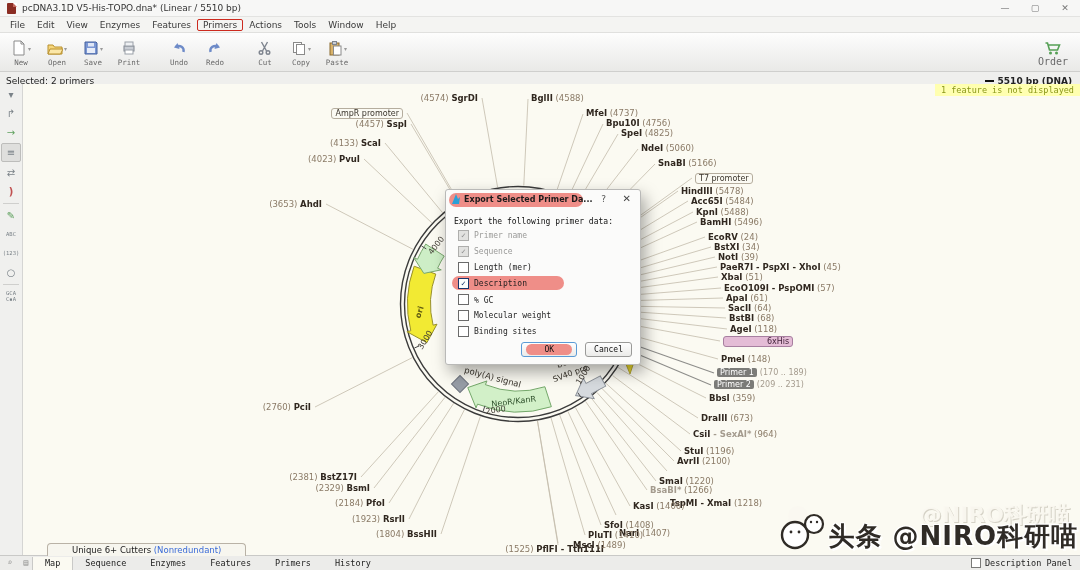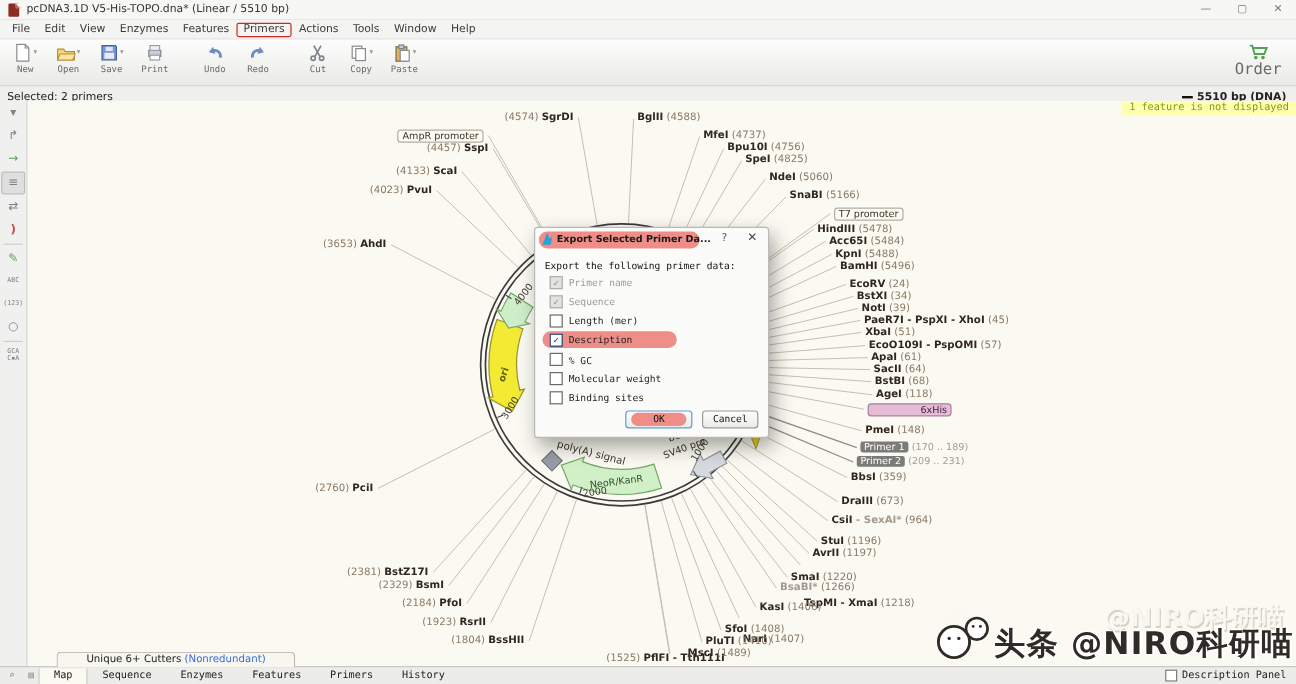--- a/index.html
+++ b/index.html
@@ -9,28 +9,28 @@
   .titlebar{height:16px;background:#f7f7f6;display:flex;align-items:center;font-size:9px;color:#333;border-bottom:1px solid #e3e3e1;}
   .appicon{width:9px;height:11px;background:#8a2c22;margin:0 6px 0 7px;border-radius:1px;position:relative;}
   .appicon:after{content:"";position:absolute;right:-1px;top:0;border:2px solid #fff;border-left-color:#c4685c;border-bottom-color:#c4685c;}
   .wincontrols{margin-left:auto;display:flex;}
   .wc{width:30px;text-align:center;color:#777;font-size:9px;line-height:16px;}
   
   .menubar{height:15px;background:#f4f4f2;display:flex;align-items:center;font-size:9px;color:#3a3a3a;padding-left:4px;border-bottom:1px solid #e0e0de;}
   .menu-item{padding:1px 6px;}
   .menu-item.boxed{border:1px solid #cc2a1f;border-radius:2px;padding:0 5px;}
   
-  .toolbar{height:36px;background:linear-gradient(#fdfdfd,#e9e9e7);border-bottom:1px solid #cfcfcd;display:flex;align-items:flex-start;padding:2px 4px 0 4px;}
+  .toolbar{height:36px;background:linear-gradient(#fdfdfd,#e9e9e7);border-bottom:1px solid #cfcfcd;display:flex;align-items:center;padding:2px 4px 0 4px;}
   .tbtn{display:flex;flex-direction:column;align-items:center;width:34px;margin-right:2px;}
   .tbtn .ic{height:17px;display:flex;align-items:center;}
   .tbtn .lb{font-size:7.5px;color:#6a6a6a;margin-top:1px;font-family:"DejaVu Sans Mono",monospace;}
   .tbtn .dd{font-size:6px;color:#9a9a9a;margin-left:1px;}
   .tgroup{display:flex;margin-right:14px;}
   .orderbtn{margin-left:auto;display:flex;flex-direction:column;align-items:center;margin-right:8px;}
-  .orderbtn .lb{font-size:13px;color:#6a6a6a;font-family:"DejaVu Sans Mono",monospace;}
+  .orderbtn .lb{font-size:10px;color:#6a6a6a;font-family:"DejaVu Sans Mono",monospace;}
   
   .statusrow{height:17px;background:#efefed;border-bottom:1px solid #d2d2d0;display:flex;align-items:center;font-size:9px;color:#222;}
   .statusrow .sel{margin-left:6px;}
   .statusrow .len{margin-left:auto;margin-right:8px;font-weight:bold;display:flex;align-items:center;}
   .dashicon{display:inline-block;width:9px;height:2px;background:#111;margin-right:4px;}
   
   .workspace{position:absolute;top:84px;left:0;right:0;bottom:14px;display:flex;}
   .sidebar{width:22px;background:#f0f0ee;border-right:1px solid #d5d5d3;display:flex;flex-direction:column;align-items:center;padding-top:1px;}
   .sicon{width:18px;height:17px;display:flex;align-items:center;justify-content:center;font-size:10px;color:#7a8288;margin:1px 0;border-radius:2px;}
   .sicon.sel{background:#dfdfdd;border:1px solid #bdbdbb;}
@@ -426,21 +426,21 @@
       <div class="mlabel" style="top: 199px; left: 701px;"><span class="b">EcoO109I - PspOMI</span><span class="n">  (57)</span></div>
       <div class="mlabel" style="top: 209px; left: 703px;"><span class="b">ApaI</span><span class="n">  (61)</span></div>
       <div class="mlabel" style="top: 219px; left: 705px;"><span class="b">SacII</span><span class="n">  (64)</span></div>
       <div class="mlabel" style="top: 229px; left: 706px;"><span class="b">BstBI</span><span class="n">  (68)</span></div>
       <div class="mlabel" style="top: 240px; left: 707px;"><span class="b">AgeI</span><span class="n">  (118)</span></div>
       <div class="mlabel" style="top: 270px; left: 698px;"><span class="b">PmeI</span><span class="n">  (148)</span></div>
       <div class="mlabel" style="top: 309px; left: 686px;"><span class="b">BbsI</span><span class="n">  (359)</span></div>
       <div class="mlabel" style="top: 329px; left: 678px;"><span class="b">DraIII</span><span class="n">  (673)</span></div>
       <div class="mlabel" style="top: 345px; left: 670px;"><span class="b">CsiI</span><span class="g"> - SexAI*</span><span class="n">  (964)</span></div>
       <div class="mlabel" style="top: 362px; left: 661px;"><span class="b">StuI</span><span class="n">  (1196)</span></div>
-      <div class="mlabel" style="top: 372px; left: 654px;"><span class="b">AvrII</span><span class="n">  (1197)</span></div>
+      <div class="mlabel" style="top: 372px; left: 654px;"><span class="b">AvrII</span><span class="n">  (2100)</span></div>
       <div class="mlabel" style="top: 382px; left: 647px; margin-top: 32px;"><span class="b">TspMI - XmaI</span><span class="n">  (1218)</span></div>
       <div class="mlabel" style="top: 392px; left: 636px;"><span class="b">SmaI</span><span class="n">  (1220)</span></div>
       <div class="mlabel" style="top: 401px; left: 627px;"><span class="g">BsaBI*</span><span class="n">  (1266)</span></div>
       <div class="mlabel" style="top: 417px; left: 610px;"><span class="b">KasI</span><span class="n">  (1406)</span></div>
       <div class="mlabel" style="top: 444px; left: 596px;"><span class="b">NarI</span><span class="n">  (1407)</span></div>
       <div class="mlabel" style="top: 436px; left: 581px;"><span class="b">SfoI</span><span class="n">  (1408)</span></div>
       <div class="mlabel" style="top: 446px; left: 565px;"><span class="b">PluTI</span><span class="n">  (1410)</span></div>
       <div class="mlabel" style="top: 456px; left: 550px;"><span class="b">MscI</span><span class="n">  (1489)</span></div>
       <div class="fbox feature" style="top: 24px; right: 677px;">AmpR promoter</div>
       <div class="fbox feature" style="top: 89px; left: 672px;">T7 promoter</div>

